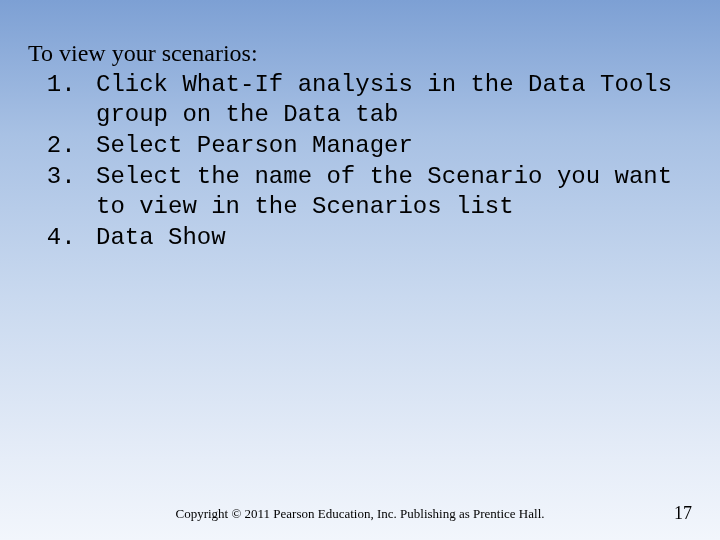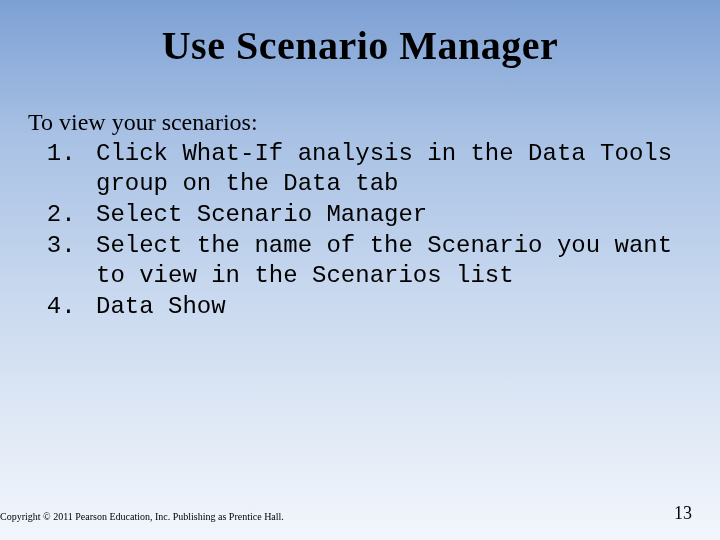--- a/index.html
+++ b/index.html
@@ -34,43 +34,42 @@
   ol.steps li {
     padding-left: 6px;
     margin-bottom: 1px;
     font-family: Liberation Mono, monospace;
   }
   .footer {
     position: absolute;
     bottom: 18px;
     left: 0;
     width: 100%;
-    text-align: left;
-    font-size: 10px;
+    text-align: center;
+    font-size: 13px;
     color: #000;
   }
   .page-number {
     position: absolute;
     bottom: 16px;
     right: 28px;
     font-size: 18px;
     color: #000;
   }
 </style>
 </head>
 <body>
 
 <div class="slide">
-  <h1 class="title">Use Scenario Manager</h1>
 
   <div class="body">
     <p class="intro">To view your scenarios:</p>
     <ol class="steps">
       <li>Click What-If analysis in the Data Tools group on the Data tab</li>
-      <li>Select Scenario Manager</li>
+      <li>Select Pearson Manager</li>
       <li>Select the name of the Scenario you want to view in the Scenarios list</li>
       <li>Data Show</li>
     </ol>
   </div>
 
   <div class="footer">Copyright © 2011 Pearson Education, Inc. Publishing as Prentice Hall.</div>
-  <div class="page-number">13</div>
+  <div class="page-number">17</div>
 </div>
 
 </body></html>

